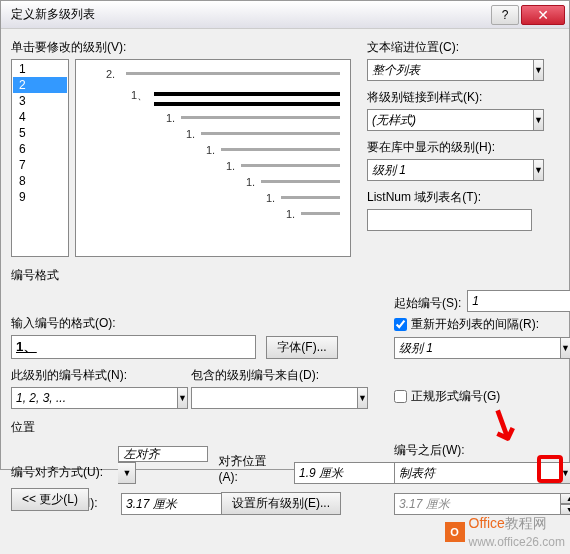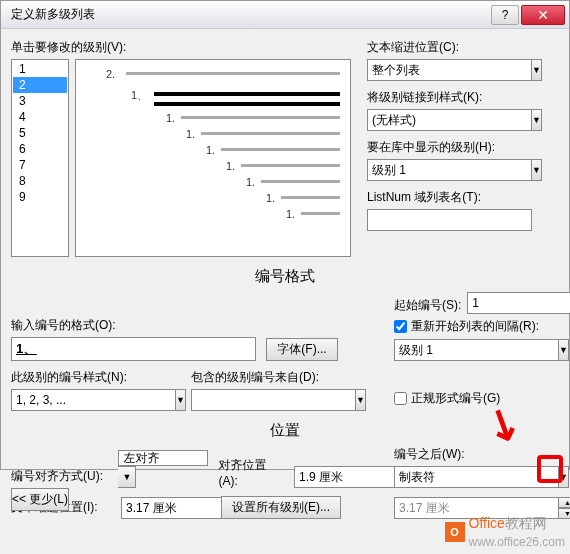--- a/index.html
+++ b/index.html
@@ -17,30 +17,30 @@
     .levels-list div { padding: 1px 6px; cursor: pointer; }
     .levels-list .sel { background: #3399ff; color: #fff; }
     .preview { flex: 1; height: 198px; border: 1px solid #888; background: #fff; position: relative; padding: 10px; }
     .preview-line { position: absolute; background: #aaa; height: 3px; }
     .preview-num { position: absolute; font-size: 11px; color: #333; }
     .preview-thick { background: #000; height: 4px; }
     
     .right-col { width: 165px; }
     .field { margin-bottom: 8px; }
     .combo { display: flex; width: 100%; }
-    .combo input, .combo .val { flex: 1; height: 22px; border: 1px solid #888; padding: 0 4px; font-size: 12px; background: #fff; }
+    .combo input, .combo .val { flex: 1; height: 22px; border: 1px solid #888; padding: 0 4px; font-size: 12px; background: #fff; font-style: italic; }
     .combo button, .dd-btn { width: 18px; height: 22px; border: 1px solid #888; border-left: none; background: linear-gradient(#f8f8f8,#ddd); cursor: pointer; font-size: 9px; }
     .spin-btns { display: flex; flex-direction: column; }
     .spin-btns button { width: 18px; height: 11px; border: 1px solid #888; border-left: none; background: linear-gradient(#f8f8f8,#ddd); font-size: 7px; line-height: 7px; cursor: pointer; padding:0; }
     
-    .section-title { margin: 10px 0 6px 0; font-size: 15px; text-align: center; }
+    .section-title { margin: 10px 0 6px 0; font-size: 12px; }
     .row { display: flex; align-items: flex-end; gap: 10px; margin-bottom: 8px; }
     .col { display: flex; flex-direction: column; }
     
-    .btn { height: 23px; padding: 0 0; border: 1px solid #888; background: linear-gradient(#f8f8f8,#ddd); cursor: pointer; font-size: 12px; }
+    .btn { height: 23px; padding: 0 10px; border: 1px solid #888; background: linear-gradient(#f8f8f8,#ddd); cursor: pointer; font-size: 12px; }
     .checkbox { display: flex; align-items: center; gap: 4px; margin-bottom: 4px; }
     .checkbox input { width: 13px; height: 13px; }
     
     .disabled { background: #eee; color: #888; }
     
     .red-box { position: absolute; border: 4px solid #e00; border-radius: 4px; }
     .red-arrow { position: absolute; color: #e00; font-size: 42px; transform: rotate(25deg); font-weight: bold; }
     
     .watermark { position: absolute; bottom: 4px; right: 4px; font-size: 14px; color: #999; display: flex; align-items: center; gap: 4px; }
     .logo-icon { width: 20px; height: 20px; background: #ec6a1f; display: inline-flex; align-items: center; justify-content: center; color: #fff; font-weight: bold; font-size: 11px; }

